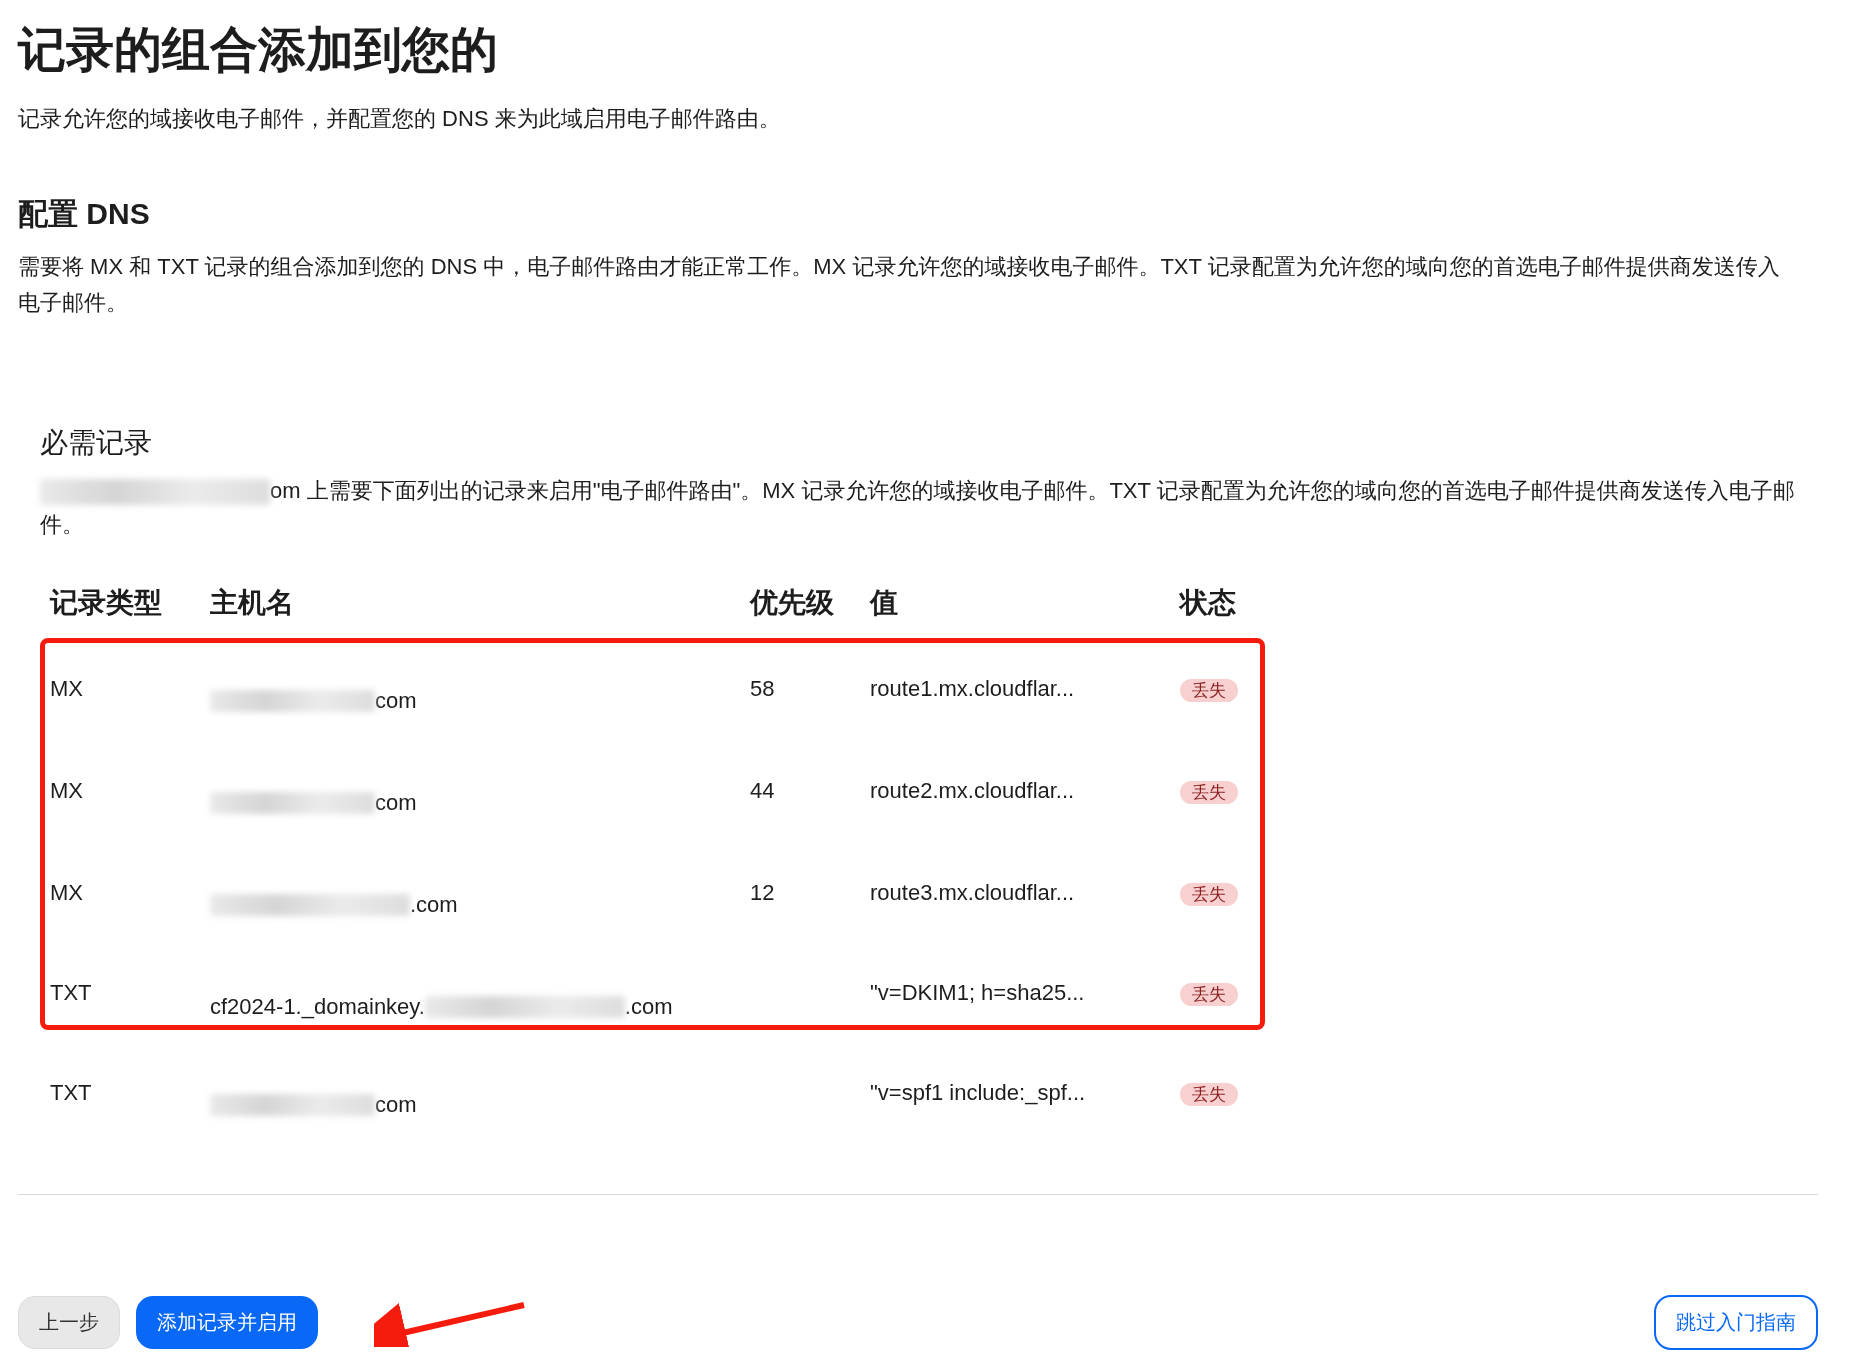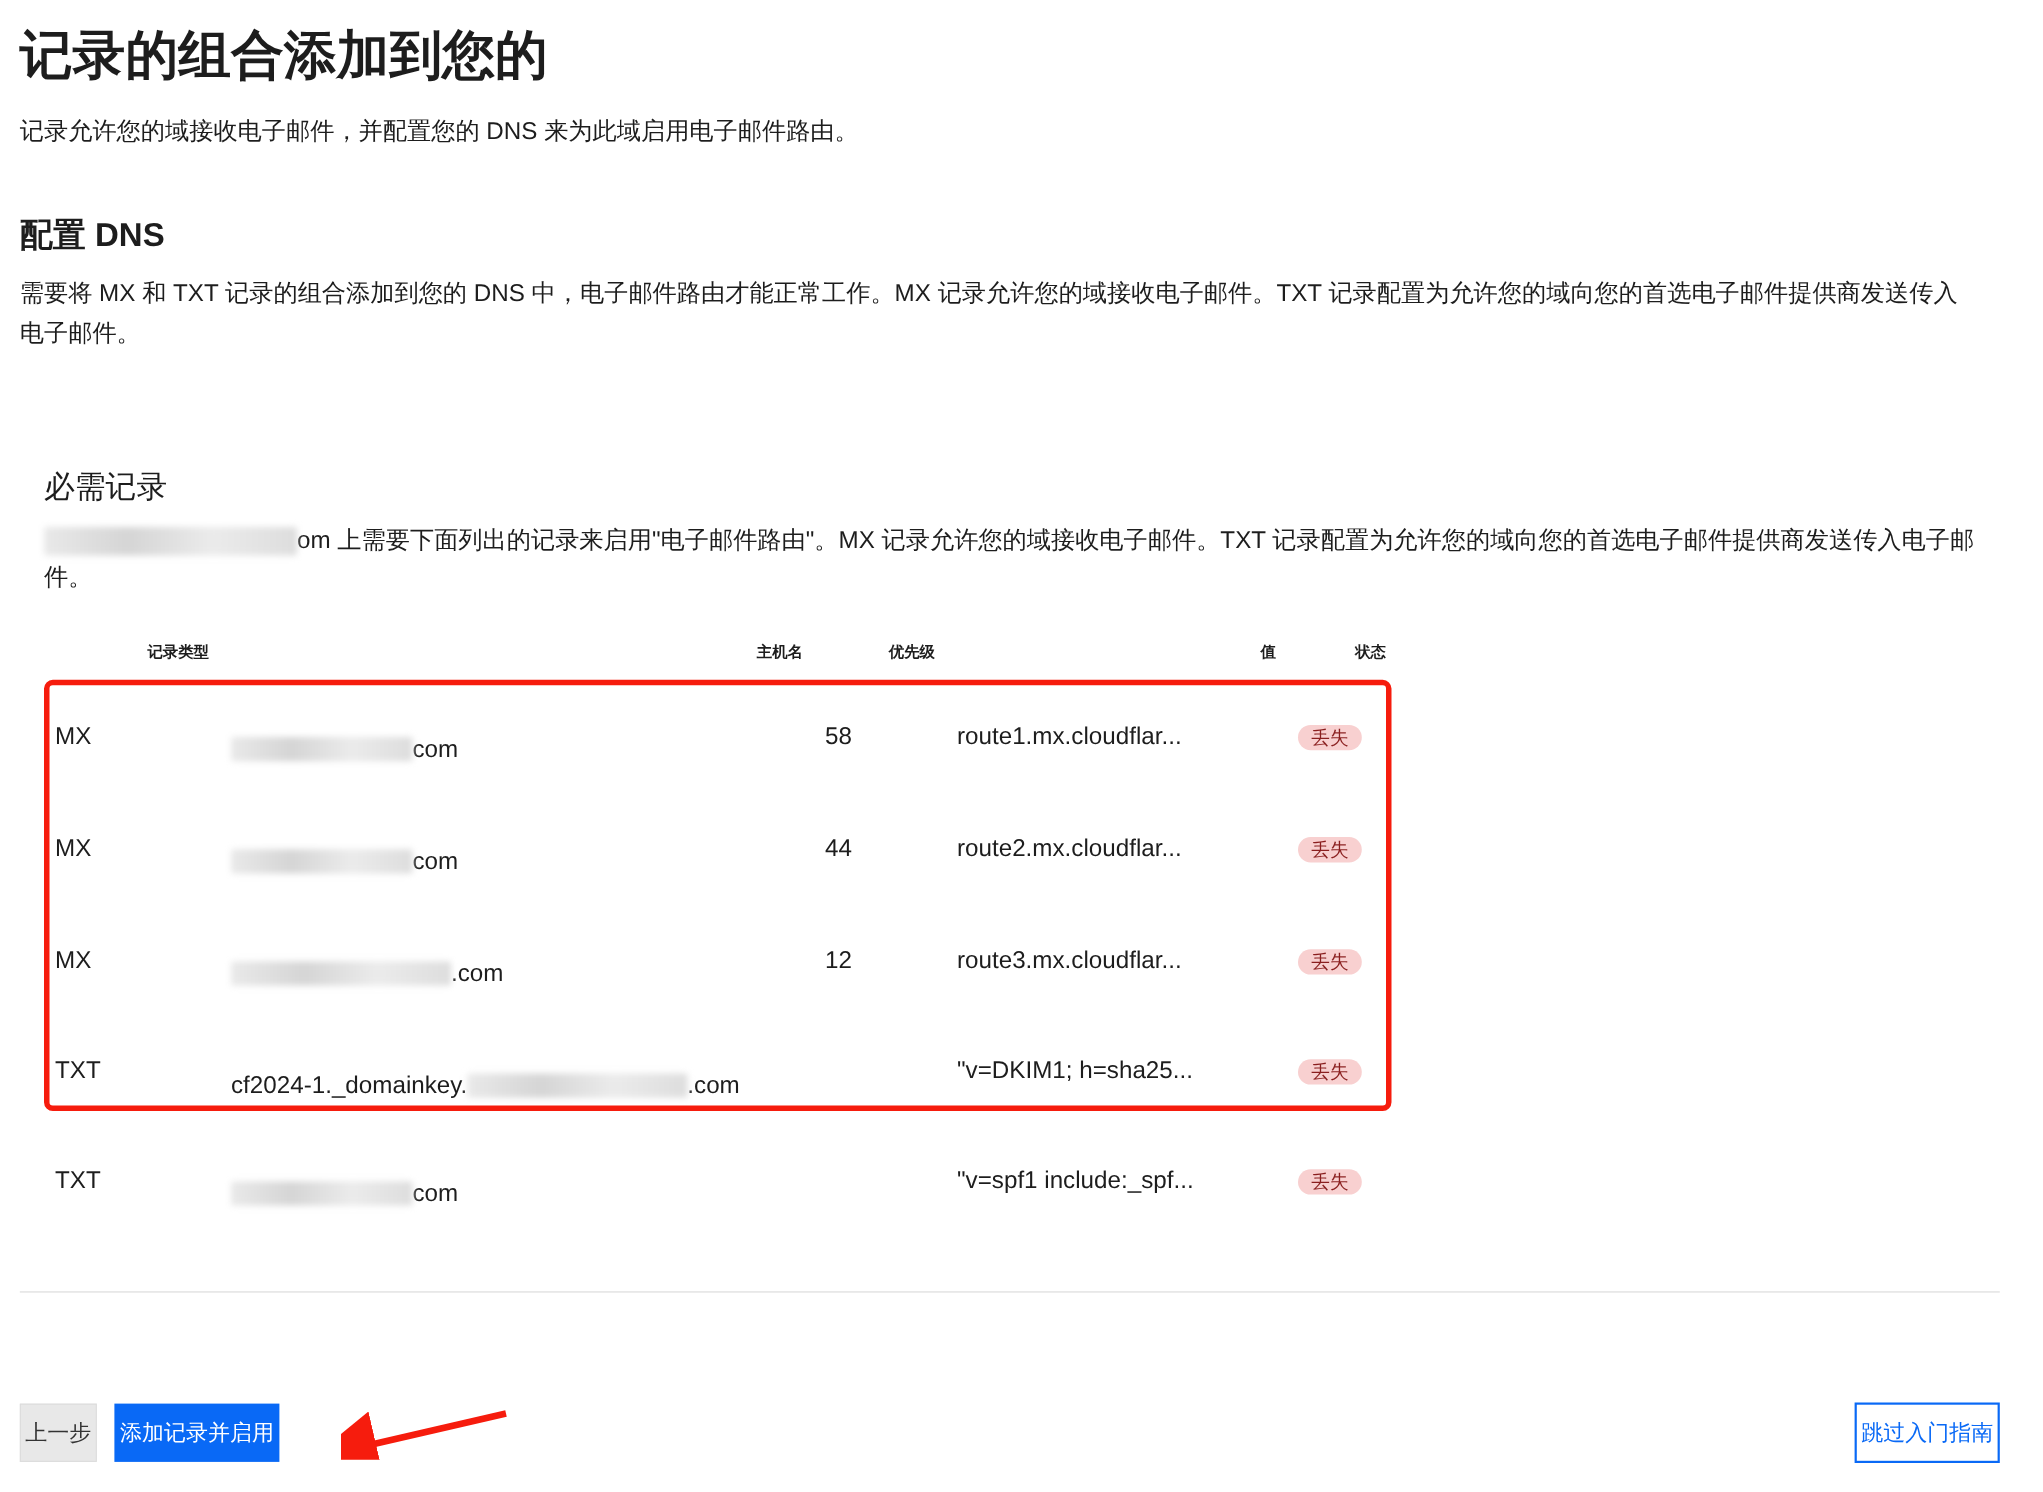--- a/index.html
+++ b/index.html
@@ -51,22 +51,22 @@
       background: linear-gradient(90deg,#e9e9e9,#d5d5d5,#ebebeb,#ddd);
       filter: blur(3px);
       vertical-align: middle;
       border-radius: 2px;
     }
     .blur.small { width: 165px; height: 22px; }
     .blur.med { width: 200px; height: 22px; }
 
     table { width: 1230px; border-collapse: collapse; }
     thead th {
-      text-align: right;
-      font-size: 14px;
+      text-align: left;
+      font-size: 28px;
       font-weight: 700;
       padding: 10px 10px 16px 10px;
       vertical-align: top;
     }
     th.col-type { width: 160px; }
     th.col-host { width: 540px; }
     th.col-prio { width: 120px; }
     th.col-val { width: 310px; }
     th.col-status { width: 100px; }
     tbody { position: relative; }
@@ -104,22 +104,22 @@
       width: 1800px;
     }
     .footer-left {
       display: flex;
       align-items: center;
       gap: 16px;
     }
     .btn {
       display: inline-block;
       font-size: 20px;
-      padding: 12px 4px;
-      border-radius: 0;
+      padding: 12px 20px;
+      border-radius: 17px;
       border: 1px solid transparent;
       cursor: pointer;
       font-family: inherit;
     }
     .btn-secondary {
       background: #e8e8e8;
       color: #333;
       border-color: #dcdcdc;
     }
     .btn-primary {

